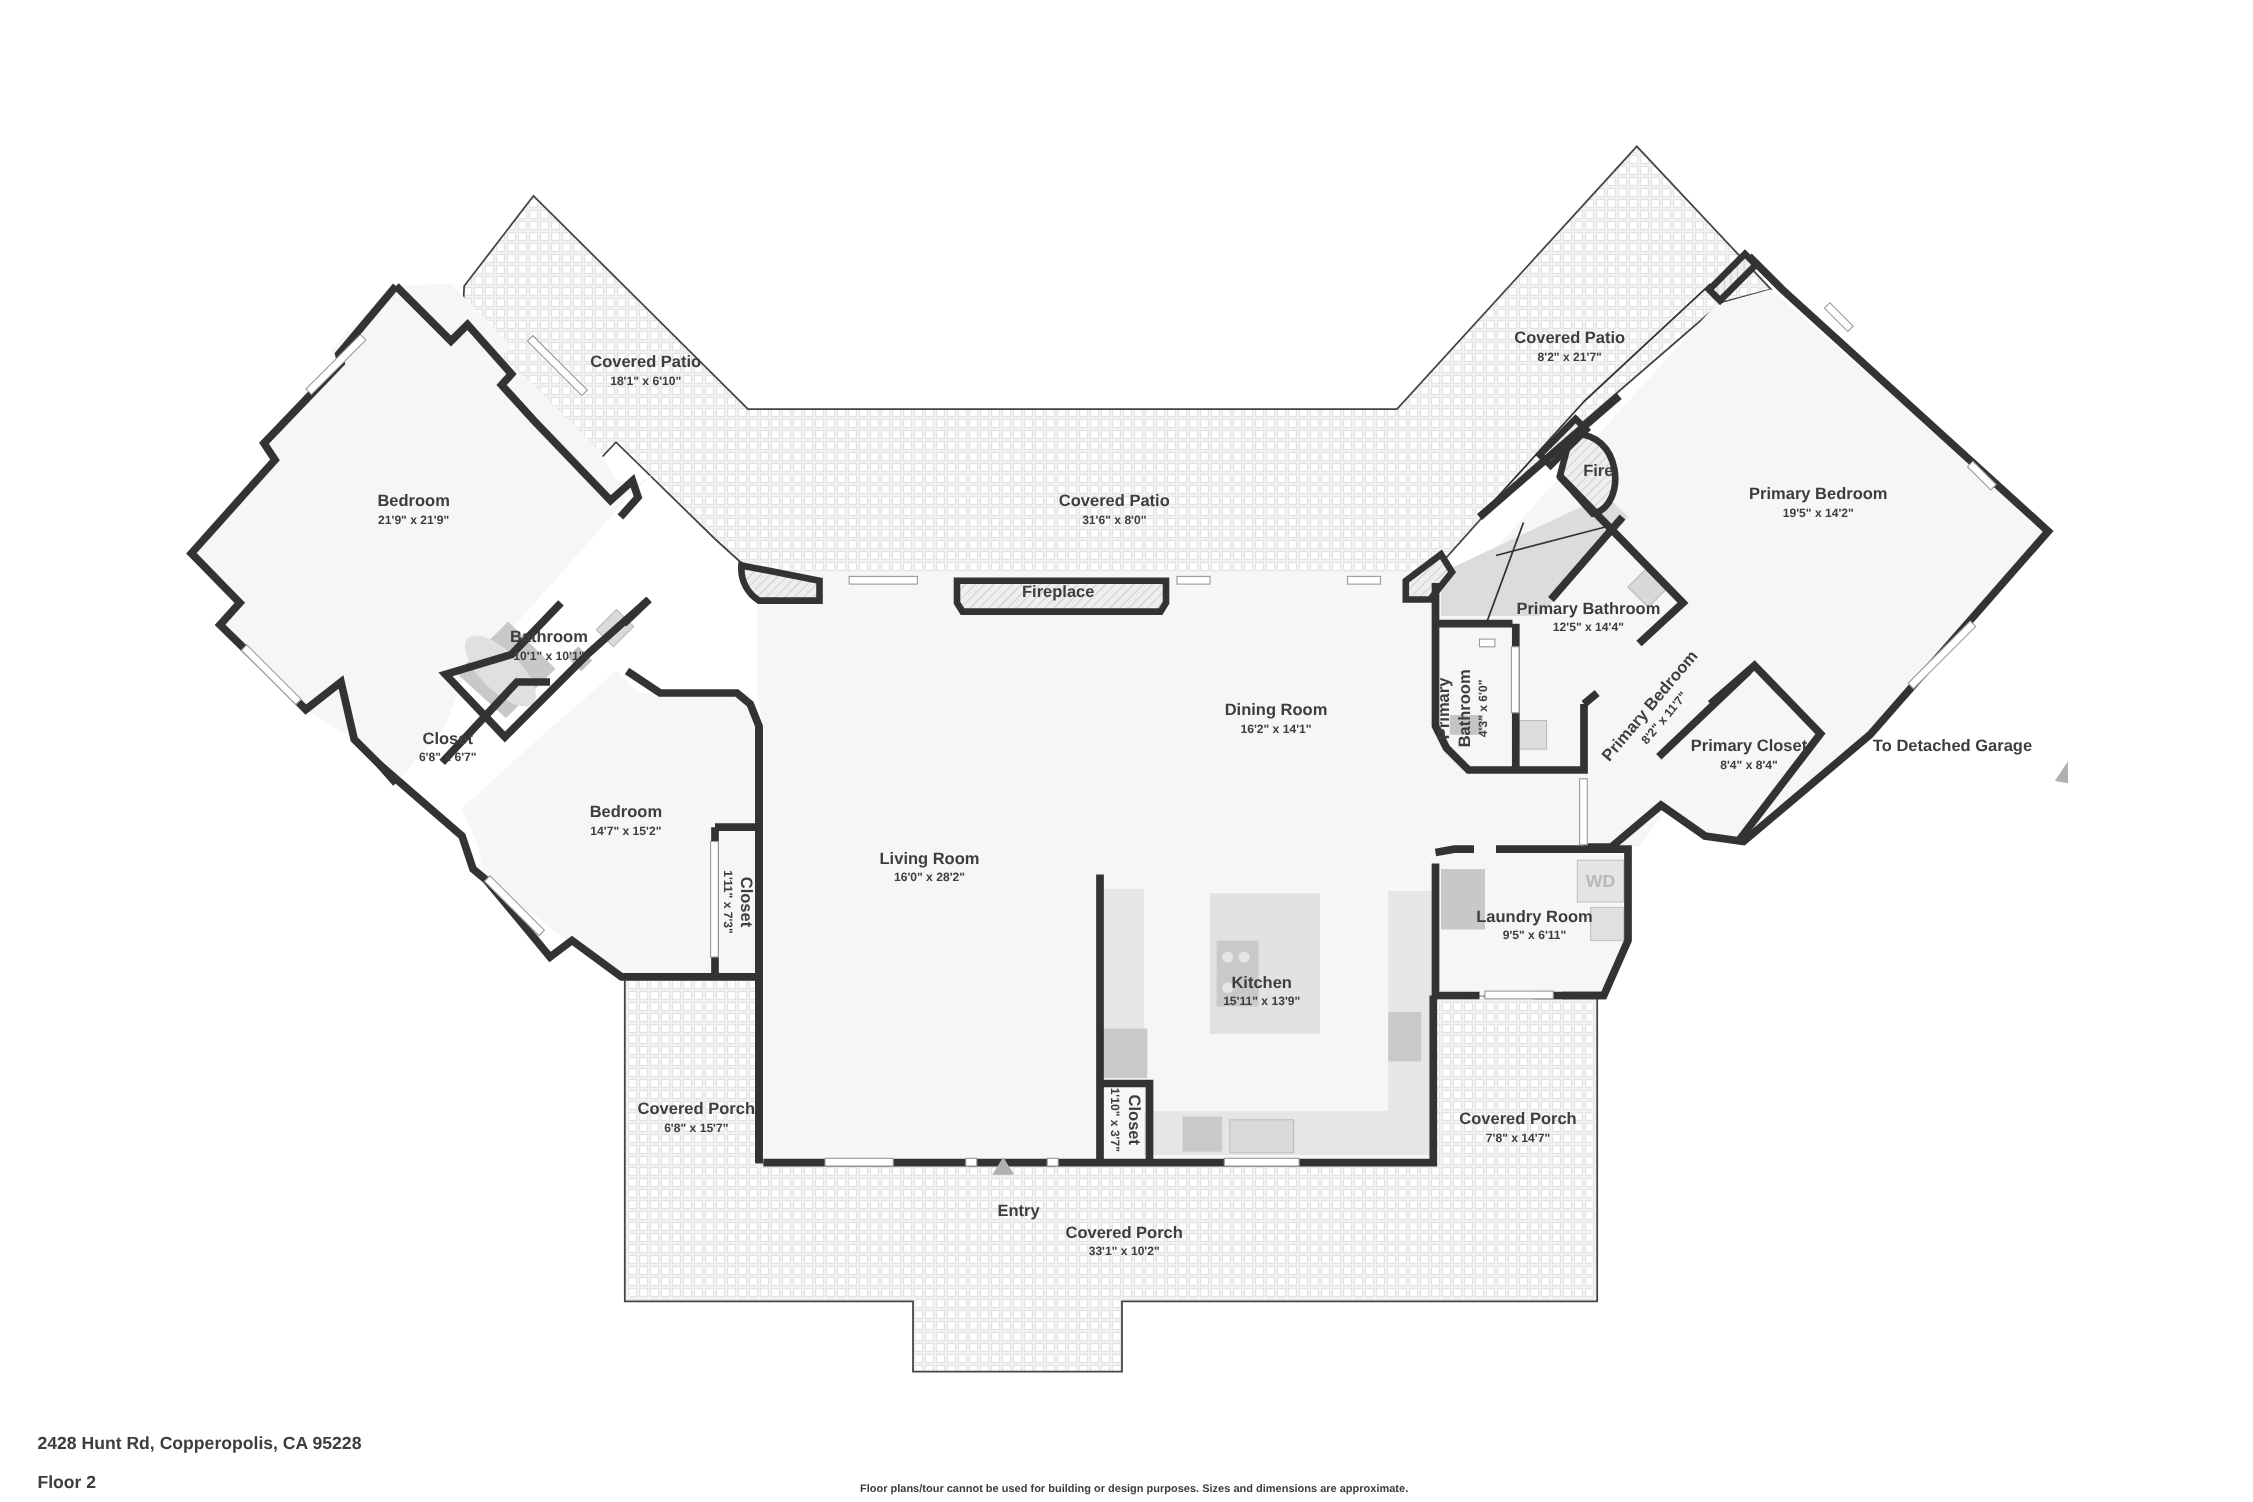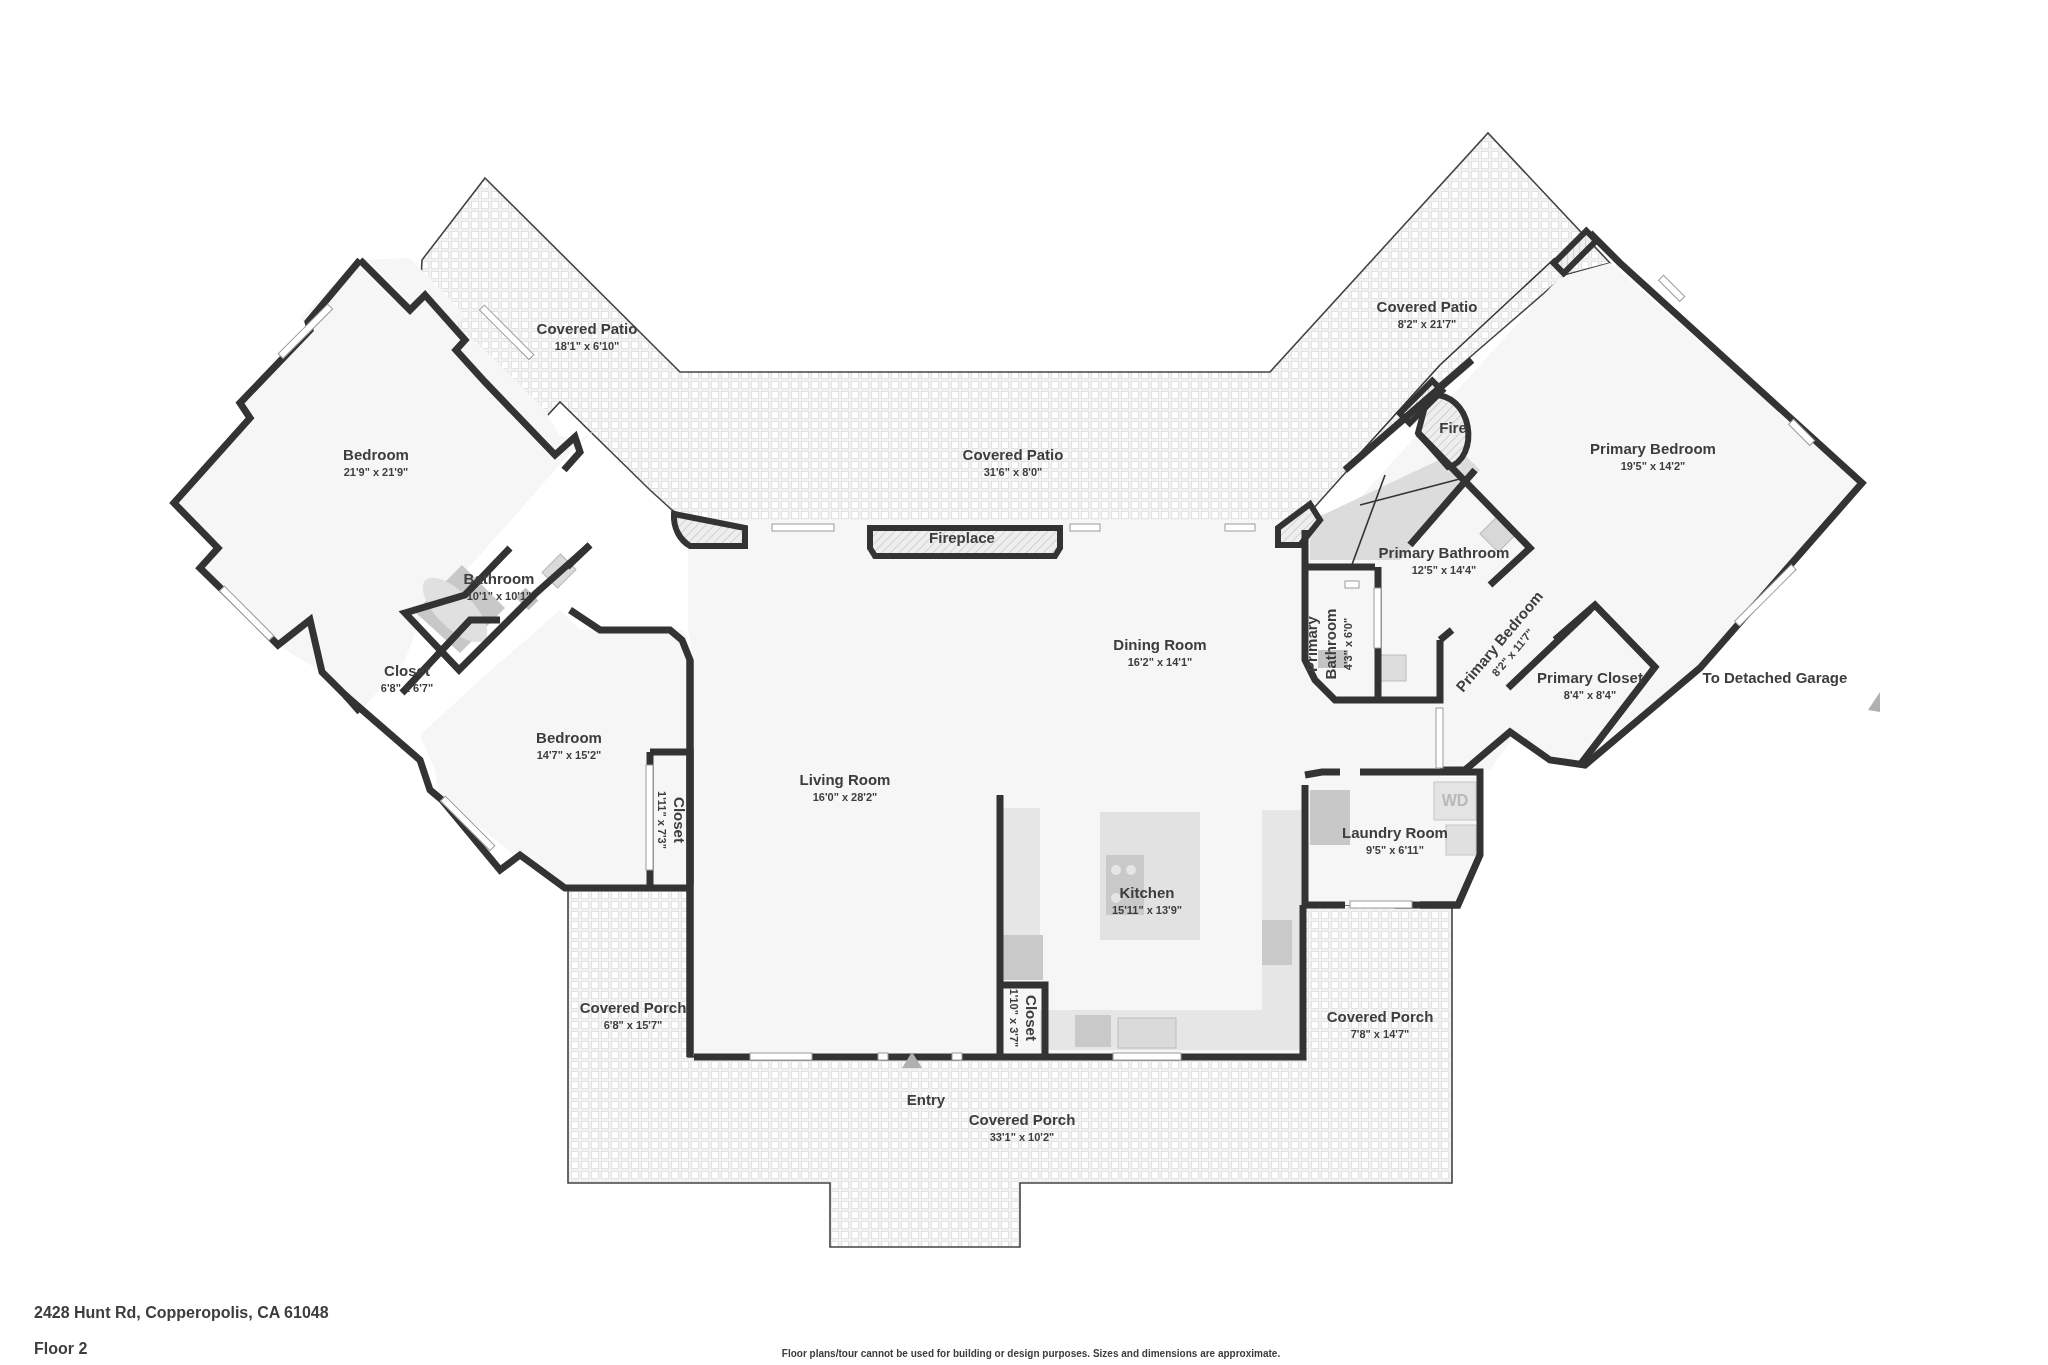--- a/index.html
+++ b/index.html
@@ -246,15 +246,15 @@
       <text class="room-dims" x="1022" y="1141">33'1" x 10'2"</text>
     </g>
     <text class="room-name" x="962" y="543">Fireplace</text>
     <text class="room-name" x="1453" y="433">Fire</text>
     <text class="room-name" x="1455" y="806" style="fill:#b8b8b8;font-size:16px">WD</text>
     <text class="room-name" x="926" y="1105">Entry</text>
     <text class="room-name" x="1775" y="683">To Detached Garage</text>
   </g>
 </svg>
 
-<div class="footer-address">2428 Hunt Rd, Copperopolis, CA 61048</div>
+<div class="footer-address">2428 Hunt Rd, Copperopolis, CA 95228</div>
 <div class="footer-floor">Floor 2</div>
 <div class="footer-disclaimer"><span>Floor plans/tour cannot be used for building or design purposes. Sizes and dimensions are approximate.</span></div>
 
 </body></html>

